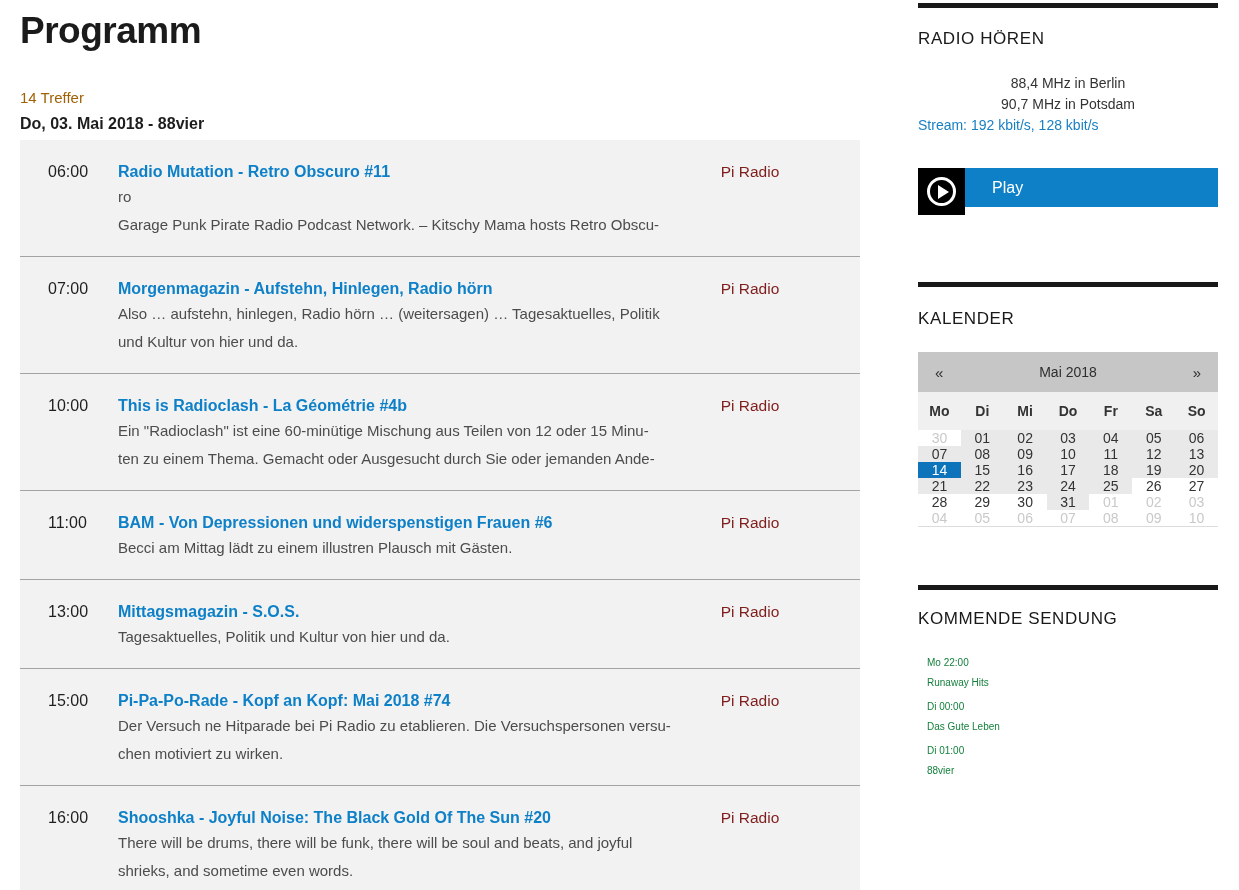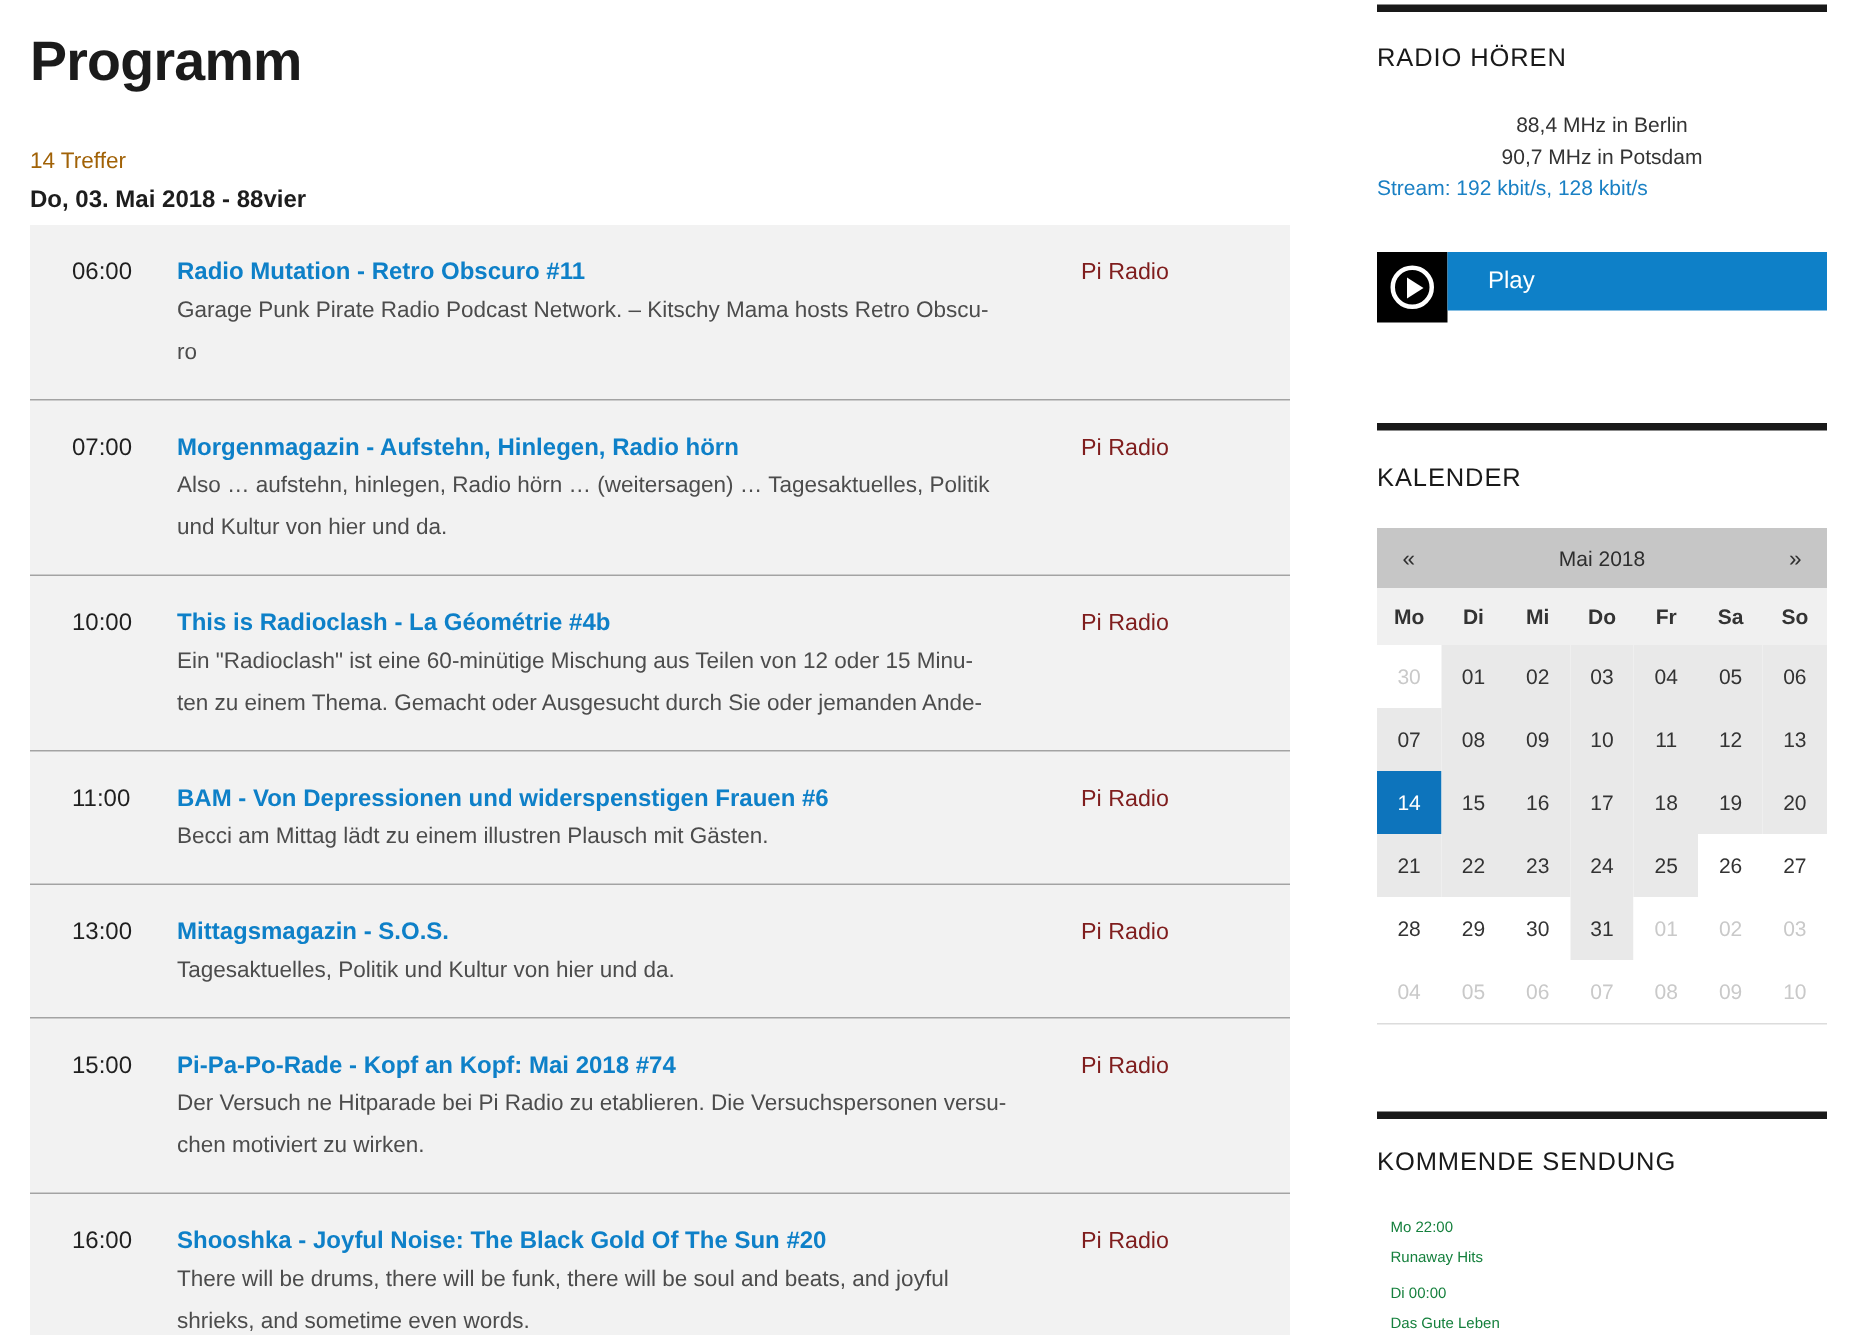--- a/index.html
+++ b/index.html
@@ -7,21 +7,21 @@
     width:1239px;height:890px;overflow:hidden;position:relative;
     background:#ffffff;
     font-family:"Liberation Sans", sans-serif;
     -webkit-font-smoothing:antialiased;
   }
   a{text-decoration:none;cursor:pointer;}
 
   
   .main{position:absolute;left:20px;top:0;width:840px;}
   .page-title{
-    margin:0;padding-top:19px;font-size:37px;line-height:44px;
+    margin:0;padding-top:9px;font-size:37px;line-height:44px;
     font-weight:800;letter-spacing:-0.5px;color:#1b1b1b;
   }
   .results{margin-top:36px;font-size:15px;line-height:17px;color:#a16207;}
   .date-heading{margin-top:8px;font-size:16px;line-height:19px;font-weight:700;color:#1d1d1d;}
   .program-list{margin-top:7px;}
   .entry{
     background:#f2f2f2;
     display:grid;grid-template-columns:98px 1fr 167px;
     padding:21px 0 17px;
     align-items:start;
@@ -76,21 +76,21 @@
   .cal-prev{padding-left:17px;color:#2e2e2e;font-size:15px;}
   .cal-next{padding-right:17px;color:#2e2e2e;font-size:15px;}
   .cal-title{flex:1;text-align:center;}
   .cal-days{display:grid;grid-template-columns:repeat(7,1fr);height:38px;background:#f0f0f0;}
   .cal-dayname{
     display:flex;align-items:center;justify-content:center;
     font-size:14px;font-weight:700;color:#333;
   }
   .cal-grid{display:grid;grid-template-columns:repeat(7,1fr);border-bottom:1px solid #dcdcdc;}
   .cal-cell{
-    height:42px;display:flex;align-items:center;justify-content:center;
+    height:16px;display:flex;align-items:center;justify-content:center;
     font-size:14px;color:#333;background:#fff;
   }
   .cal-cell.event{background:#e9e9e9;cursor:pointer;}
   .cal-cell.selected{background:#0d74bc;color:#fff;cursor:pointer;}
   .cal-cell.muted{color:#c9c9c9;}
 
   
   .upcoming{margin-top:25px;}
   .up-item{display:block;margin-left:9px;margin-bottom:4px;}
   .up-time,.up-title{display:block;font-size:10px;line-height:20px;color:#15803d;}
@@ -101,22 +101,22 @@
 <div class="main">
   <h1 class="page-title">Programm</h1>
   <div class="results">14 Treffer</div>
   <div class="date-heading">Do, 03. Mai 2018 - 88vier</div>
   <div class="program-list" id="program-list">
   <div class="entry">
     <div class="entry-time">06:00</div>
     <div class="entry-body">
       <a class="entry-title">Radio Mutation - Retro Obscuro #11</a>
       <div class="entry-desc">
+            <div class="desc-line">ro</div>
             <div class="desc-line">Garage Punk Pirate Radio Podcast Network. – Kitschy Mama hosts Retro Obscu-</div>
-            <div class="desc-line">ro</div>
           </div>
     </div>
     <div class="entry-station">Pi Radio</div>
   </div>
 
   <div class="entry">
     <div class="entry-time">07:00</div>
     <div class="entry-body">
       <a class="entry-title">Morgenmagazin - Aufstehn, Hinlegen, Radio hörn</a>
       <div class="entry-desc">

